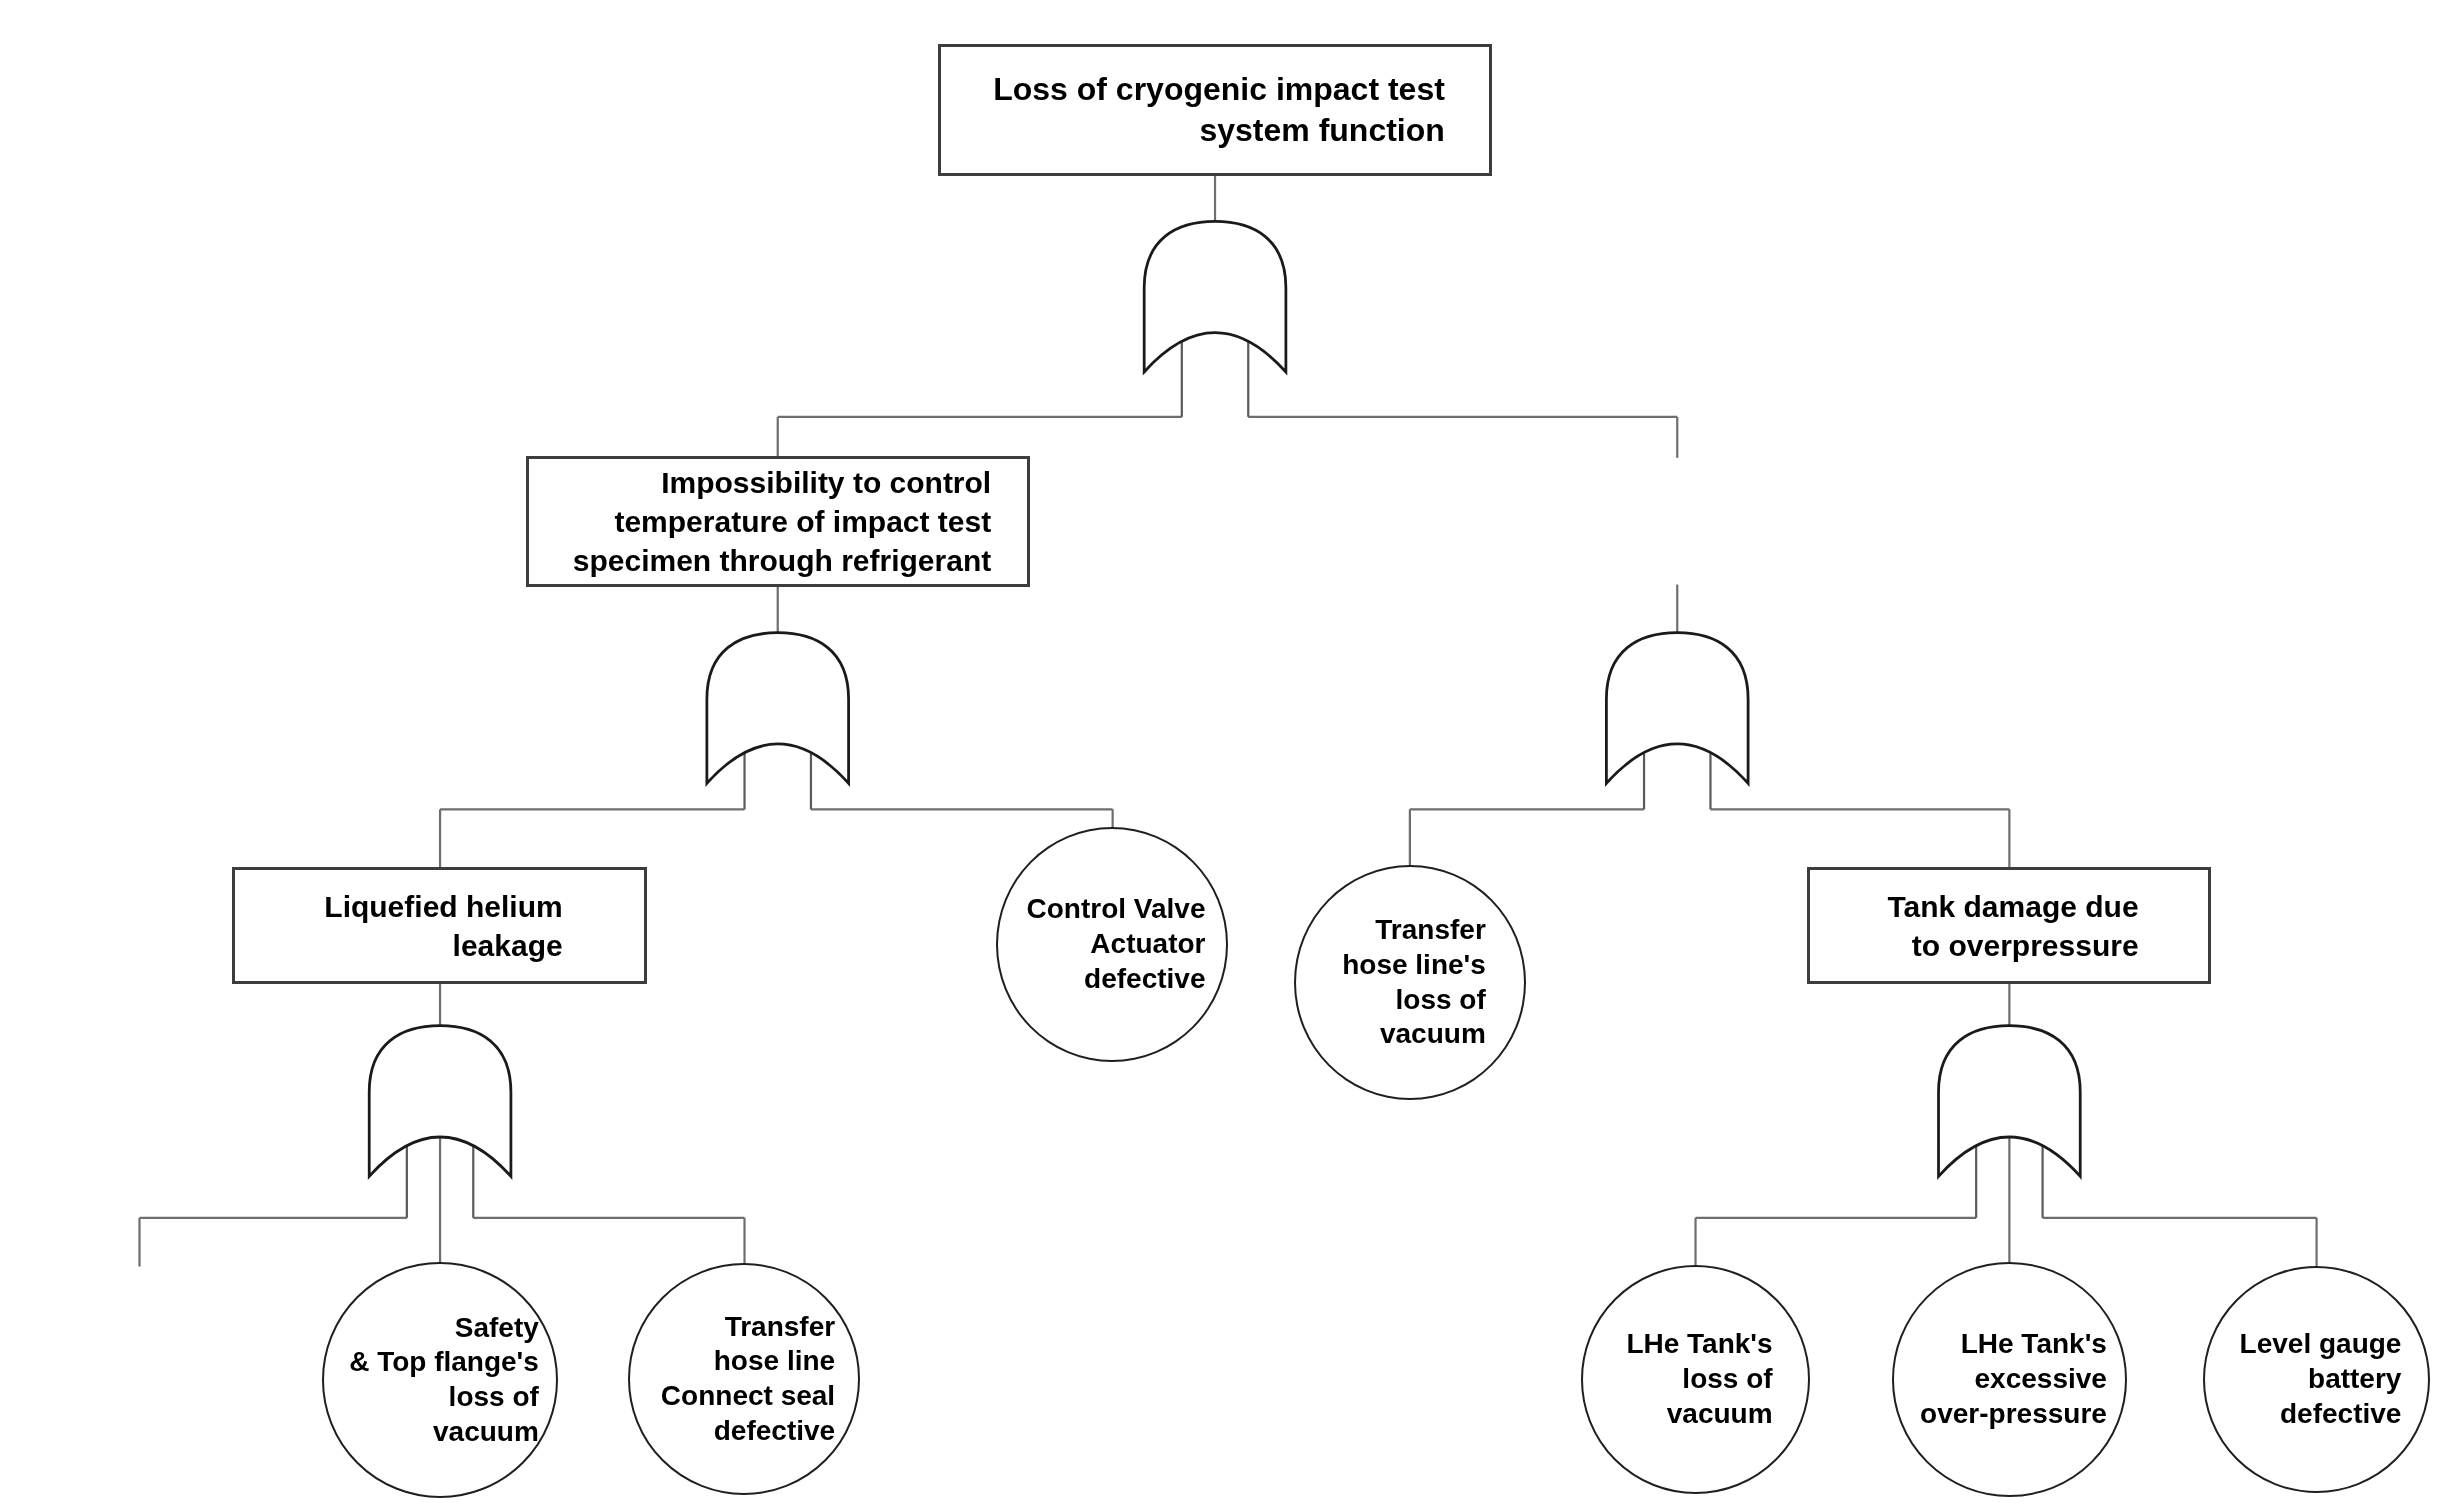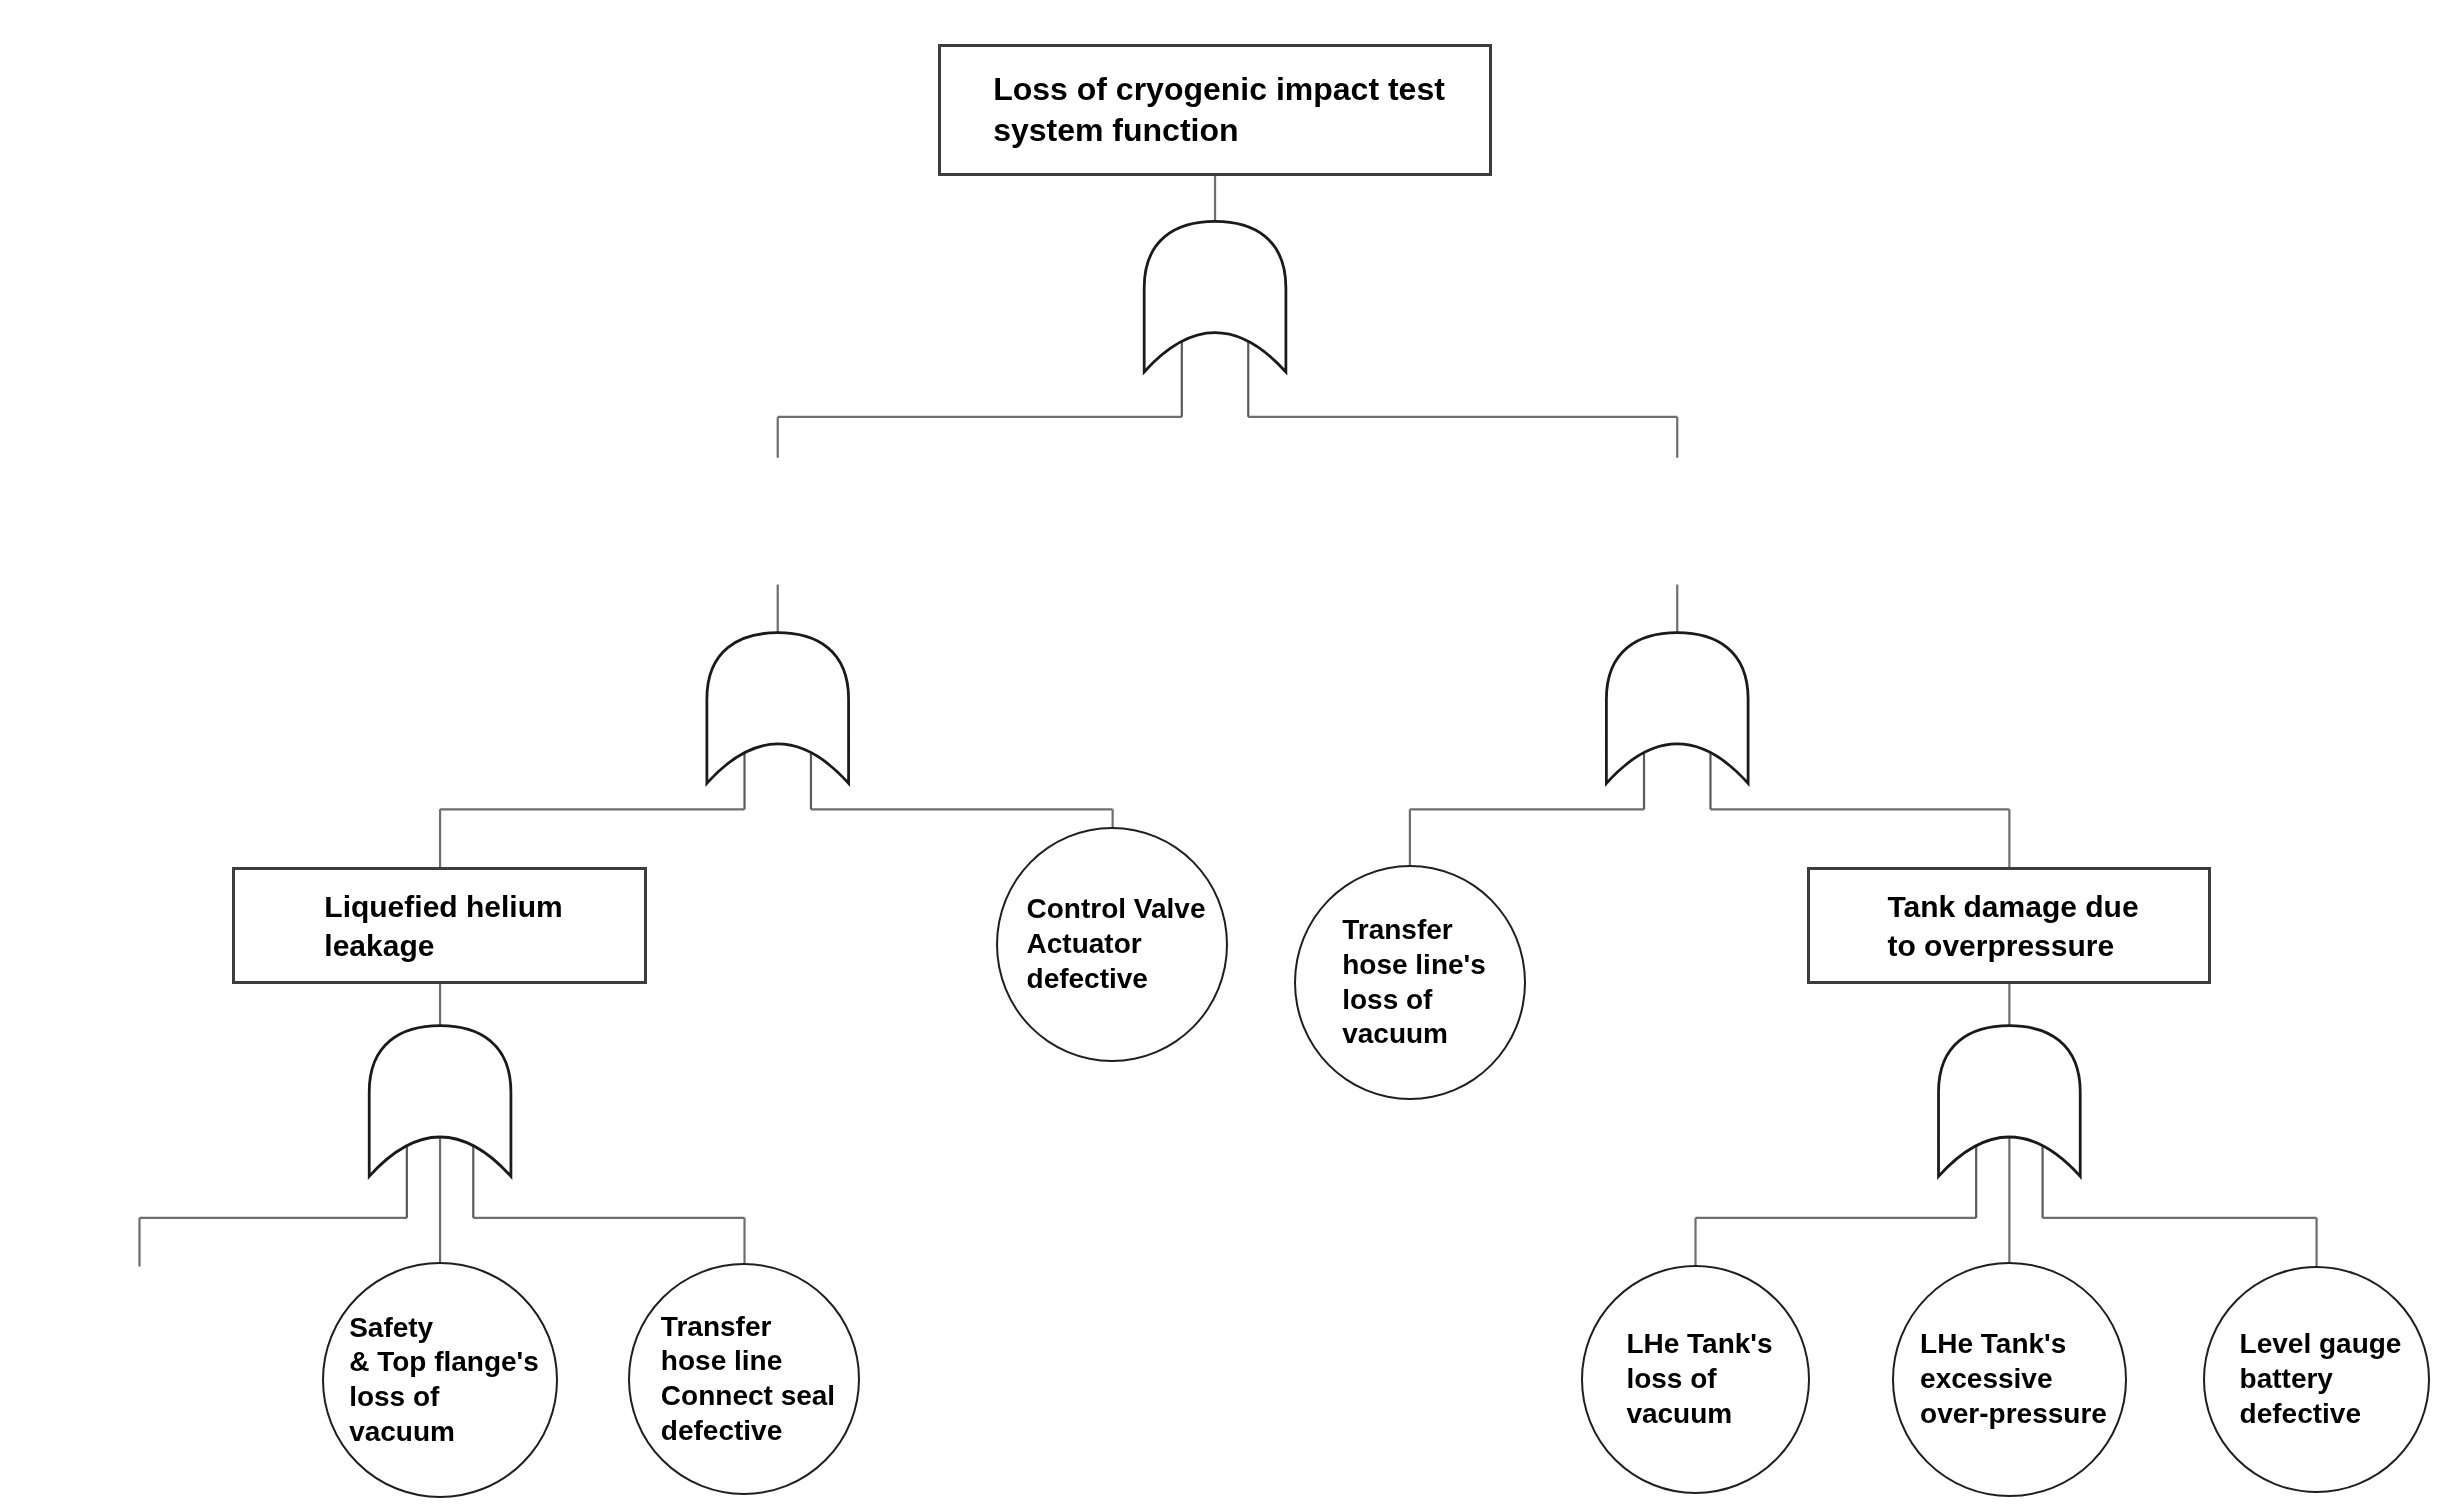--- a/index.html
+++ b/index.html
@@ -19,21 +19,21 @@
     position: absolute;
     left: 0; top: 0;
     width: 2450px;
     height: 1509px;
   }
   .node {
     position: absolute;
     display: flex;
     align-items: center;
     justify-content: center;
-    text-align: left;
+    text-align: right;
     font-weight: bold;
     color: #000000;
     white-space: pre-line;
     box-sizing: border-box;
     background: #ffffff;
     padding-left: 8px;
   }
   .ebox {
     border: 3.3px solid #3d3d3d;
   }
@@ -129,20 +129,23 @@
       <path d="M 667 2125 L 667 1973 C 667 1885 725 1853 795 1853 C 865 1853 923 1885 923 1973 L 923 2125 Q 795 1983 667 2125 Z"></path>
     </g>
     <g class="gate">
       <path d="M 3502 2125 L 3502 1973 C 3502 1885 3560 1853 3630 1853 C 3700 1853 3758 1885 3758 1973 L 3758 2125 Q 3630 1983 3502 2125 Z"></path>
     </g>
   </svg>
 
   <div class="node ebox fs-top" style="left:938px; top:44px; width:554px; height:132px;">Loss of cryogenic impact test
 system function</div>
 
+  <div class="node ebox fs-mid" style="left:526px; top:456px; width:504px; height:131px;">Impossibility to control
+temperature of impact test
+specimen through refrigerant</div>
 
 
   <div class="node ebox fs-mid" style="left:1807px; top:867px; width:404px; height:117px;">Tank damage due
 to overpressure</div>
 
   <div class="node ebox fs-mid" style="left:232px; top:867px; width:415px; height:117px;">Liquefied helium
 leakage</div>
 
   <div class="node circle fs-circ" style="left:996px; top:827px; width:232px; height:235px;">Control Valve
 Actuator

